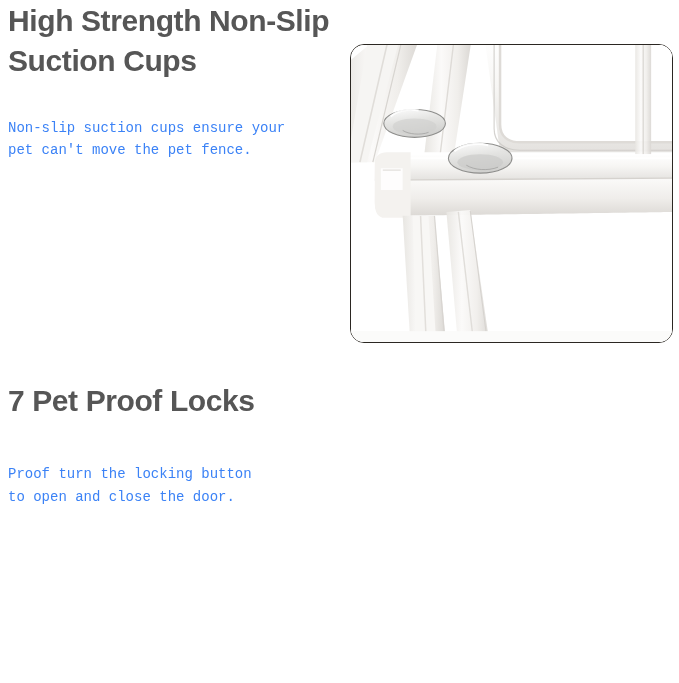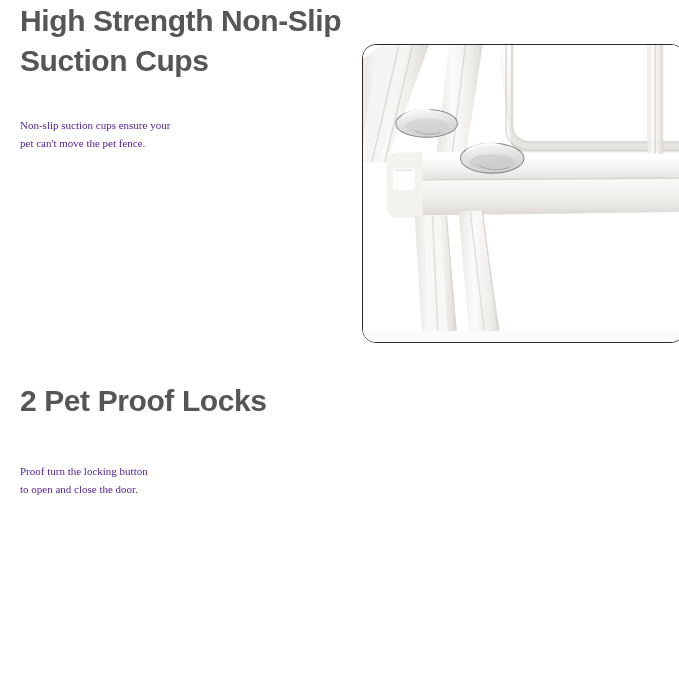--- a/index.html
+++ b/index.html
@@ -18,21 +18,21 @@
 
   .infographic {
     position: absolute;
     inset: 0;
     background: #ffffff;
   }
 
   
   .feature {
     position: absolute;
-    left: 12px;
+    left: 0;
     width: 625px;
   }
   .feature-1 { top: 0; height: 360px; }
   .feature-2 { top: 360px; height: 323px; }
 
   .text-col {
     position: absolute;
     left: 8px;
     width: 330px;
     top: 0;
@@ -46,25 +46,25 @@
     line-height: 1.33;
     letter-spacing: -0.4px;
     color: #565656;
     white-space: pre-line;
   }
   .feature-1 .feature-heading { padding-top: 1px; }
   .feature-2 .feature-heading { padding-top: 21px; }
 
   .feature-body {
     margin: 0;
-    font-family: Liberation Serif, serif;
+    font-family: Liberation Mono, monospace;
     font-weight: normal;
-    font-size: 11px;
+    font-size: 14px;
     line-height: 1.62;
-    color: #4c1d95;
+    color: #3b82f6;
     white-space: pre-line;
   }
   .feature-1 .feature-body { padding-top: 36px; }
   .feature-2 .feature-body { padding-top: 42px; }
 
   
   .photo-panel {
     position: absolute;
     border: 1.4px solid #2b2722;
     border-radius: 14px;
@@ -178,20 +178,20 @@
         <line x1="120" y1="167" x2="138" y2="305" stroke="#d6d3cf" stroke-width="1.1"></line>
 
         <rect x="0" y="288" width="323" height="11" fill="#fbfbfa"></rect>
       </svg>
     </div>
   </section>
 
   <section class="feature feature-2">
 
     <div class="text-col">
-      <h2 class="feature-heading">2 Pet Proof Locks</h2>
+      <h2 class="feature-heading">7 Pet Proof Locks</h2>
       <p class="feature-body">Proof turn the locking button
 to open and close the door.</p>
     </div>
 
   </section>
 
 </div>
 
 </body></html>

